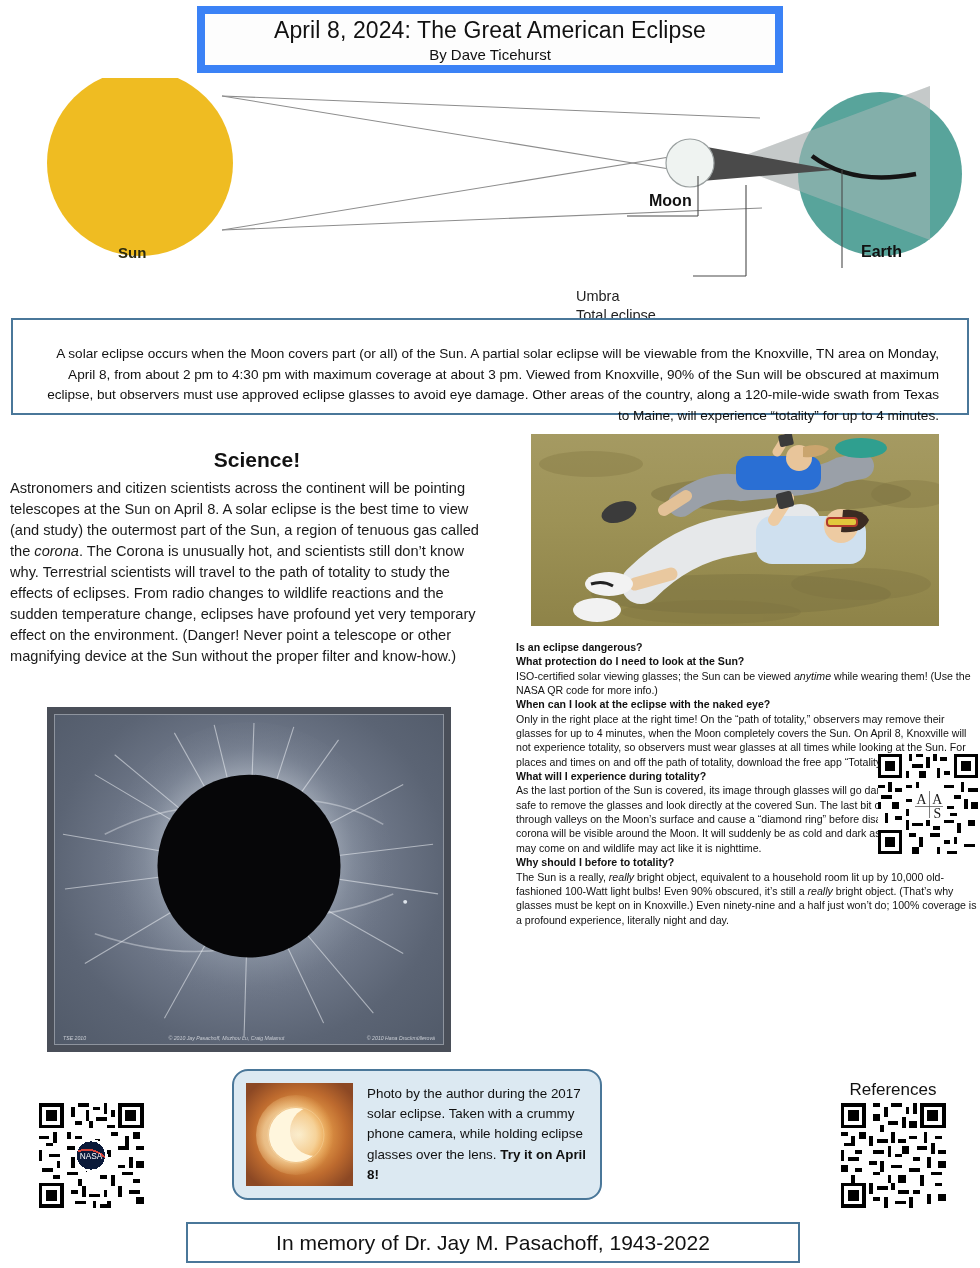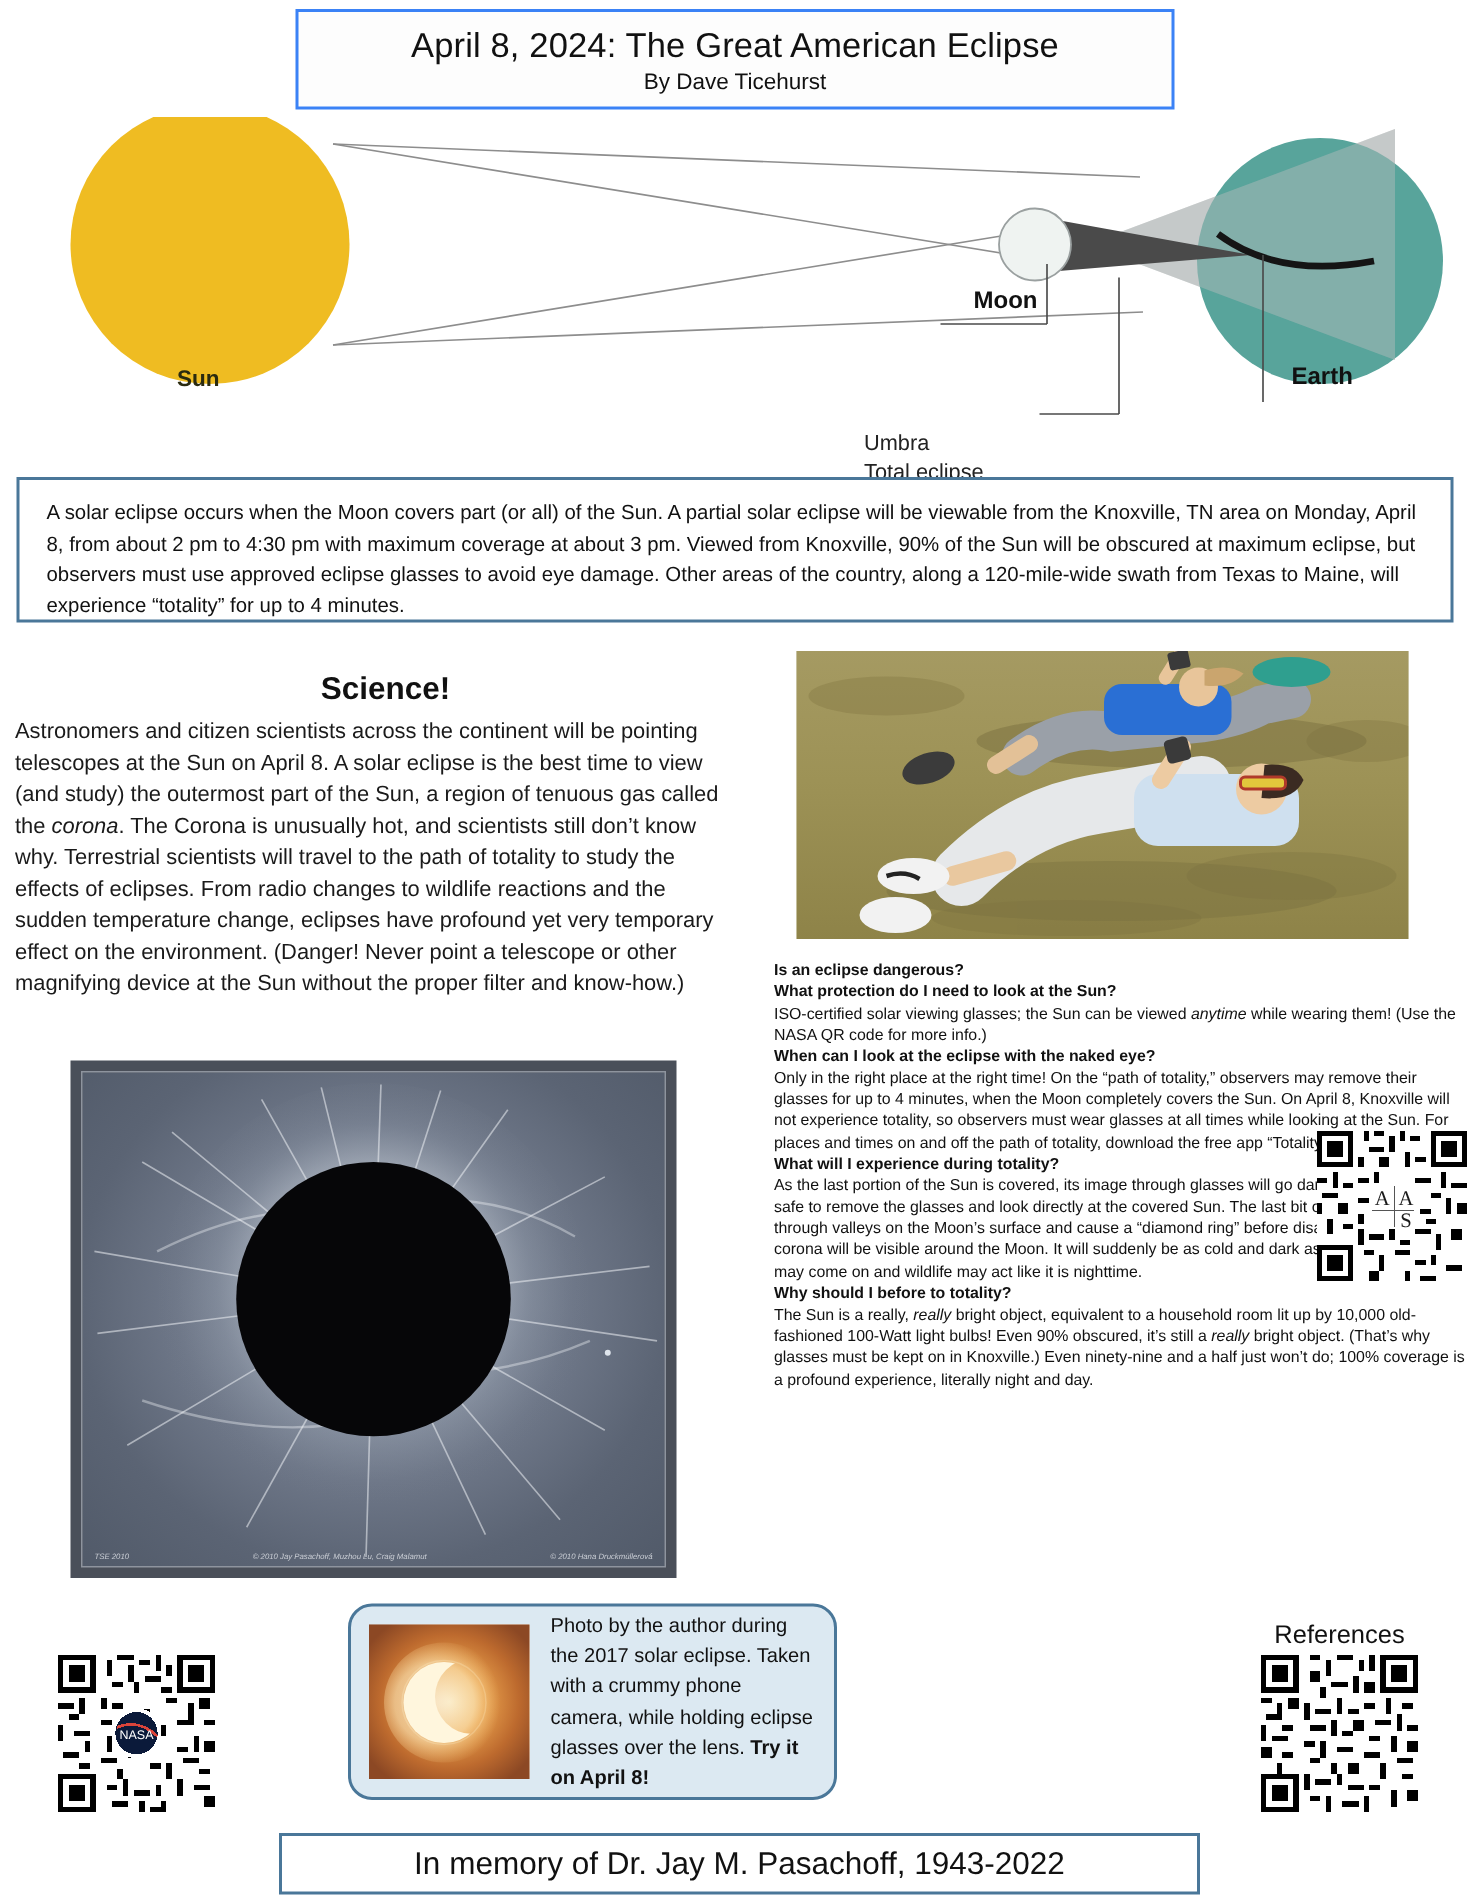--- a/index.html
+++ b/index.html
@@ -9,21 +9,21 @@
     background:#ffffff;
     font-family:"Liberation Sans", sans-serif;
     color:#1a1a1a;
     position:relative;
     overflow:hidden;
   }
 
   
   .title-box{
     position:absolute; left:197px; top:6px; width:586px; height:67px;
-    border:2px solid #3b82f6; background:#fdfdfd;
+    border:8px solid #3b82f6; background:#fdfdfd;
     display:flex; flex-direction:column; align-items:center; justify-content:center;
   }
   .title-main{ font-size:23px; letter-spacing:.1px; color:#111; }
   .title-sub{ font-size:15px; margin-top:2px; color:#111; }
 
   
   .diagram{ position:absolute; left:0; top:78px; width:980px; height:230px; }
   .diagram svg{ display:block; }
   .sun-label{ position:absolute; left:118px; top:166px; font-size:15px; font-weight:bold; color:#2a2a10;}
   .notscale{ position:absolute; left:88px; top:275px; font-size:12.5px; color:#333; }
@@ -32,21 +32,21 @@
   .umbra-label{ position:absolute; left:576px; top:209px; font-size:14.5px; color:#222; line-height:1.32;}
   .penumbra-label{ position:absolute; left:623px; top:269px; font-size:14.5px; color:#222; line-height:1.32;}
   .totality-label{ position:absolute; left:779px; top:270px; font-size:14.5px; color:#222; }
 
   
   .intro-box{
     position:absolute; left:11px; top:318px; width:958px; height:97px;
     border:2px solid #4a7799; background:#fff;
     padding:8px 12px 6px 14px;
   }
-  .intro-box p{ margin:4px; font-size:13.6px; line-height:1.52; color:#111; }
+  .intro-box p{ margin:16px; font-size:13.6px; line-height:1.52; color:#111;text-align:right; }
 
   
   .science-h{ position:absolute; left:0; top:448px; width:492px; text-align:center;
               font-size:21px; font-weight:bold; color:#111;padding-left:22px; }
   .science-p{ position:absolute; left:10px; top:478px; width:470px;
               font-size:14.6px; line-height:1.44; color:#1a1a1a; }
 
   
   .grass-photo{ position:absolute; left:531px; top:434px; width:408px; height:192px;
                 overflow:hidden; background:#9a8f55; }
@@ -70,21 +70,21 @@
 
   
   .moreinfo-label{ position:absolute; left:33px; top:1144px; width:130px;
                    text-align:center; font-size:17px; color:#111; }
   .qr-nasa{ position:absolute; left:28px; top:1103px; width:126px; height:105px; }
   .references-label{ position:absolute; left:828px; top:1080px; width:130px;
                      text-align:center; font-size:17px; color:#111; }
   .qr-ref{ position:absolute; left:833px; top:1103px; width:120px; height:105px; }
 
   .caption-box{
-    position:absolute; left:232px; top:1069px; width:326px; height:131px;
+    position:absolute; left:232px; top:1069px; width:370px; height:131px;
     background:#dce9f2; border:2px solid #4a7799; border-radius:16px;
     display:flex; align-items:center; padding:0 12px 0 12px; gap:14px;
   }
   .caption-img{ width:107px; height:103px; flex:none;
                 background:radial-gradient(circle at 62% 50%, #f3e4b7 0%, #e8a24f 34%, #c06b2e 62%, #8e4a25 100%);
                 position:relative; overflow:hidden; }
   .caption-text{ font-size:13.4px; line-height:1.5; color:#111; }
   .caption-text b{ font-weight:bold; }
 
   .memorial-box{

